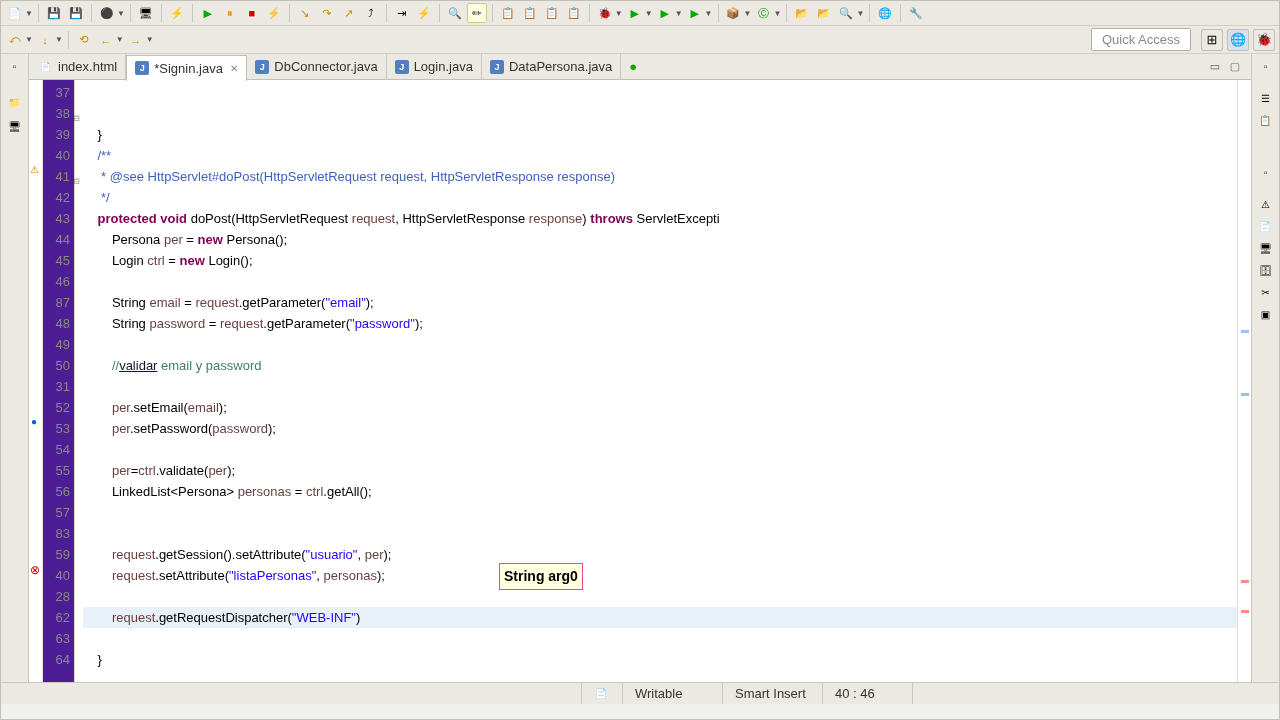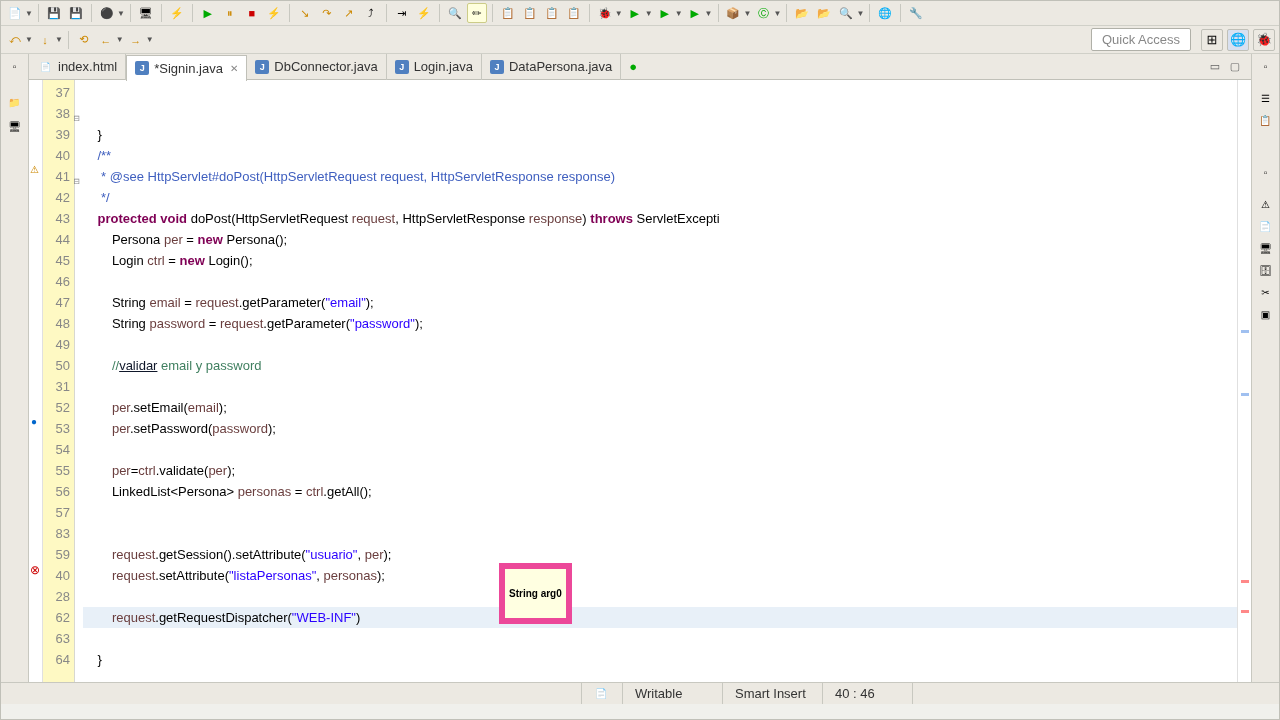--- a/index.html
+++ b/index.html
@@ -18,33 +18,33 @@
 .editor-area{flex:1;display:flex;flex-direction:column;background:#fff}
 .tabbar{display:flex;align-items:center;background:#ece9e2;border-bottom:1px solid #c0c0b8;height:26px;padding-left:2px}
 .tab{display:flex;align-items:center;padding:4px 8px;gap:5px;border-right:1px solid #c8c8c0;cursor:pointer;height:26px;font-size:12px;color:#333}
 .tab.active{background:#fff;border-top:1px solid #c0c0b8;border-left:1px solid #c0c0b8;border-right:1px solid #c0c0b8;position:relative;top:1px}
 .tab-close{color:#888;font-size:10px;margin-left:2px}
 .tab-ico{width:14px;height:14px;display:flex;align-items:center;justify-content:center;font-size:9px}
 .tab-right{margin-left:auto;display:flex;gap:4px;padding-right:8px}
 .tab-right span{width:16px;height:16px;display:flex;align-items:center;justify-content:center;cursor:pointer;color:#666;font-size:11px}
 .code-wrap{flex:1;display:flex;overflow:hidden;position:relative}
 .ann-col{width:14px;background:#fff;border-right:1px solid #e0e0e0}
-.gutter{width:32px;background:#fef9c3;border-right:1px solid #d8d8d0;font-family:"Consolas",monospace;font-size:16px;color:#888;text-align:right;padding-right:4px;line-height:21px;padding-top:2px;user-select:none}
+.gutter{width:32px;background:#4c1d95;border-right:1px solid #d8d8d0;font-family:"Consolas",monospace;font-size:16px;color:#888;text-align:right;padding-right:4px;line-height:21px;padding-top:2px;user-select:none}
 .gutter .ln{height:21px;position:relative}
 .code{flex:1;font-family:"Consolas",monospace;font-size:16px;line-height:21px;padding-top:2px;padding-left:8px;white-space:pre;color:#000;position:relative;overflow:hidden}
 .code .line{height:21px}
 .code .hl{background:#e8f0f8}
 .k{color:#7f0055;font-weight:bold}
 .s{color:#2a00ff}
 .c{color:#3f7f5f}
 .jd{color:#3f5fbf}
 .jl{color:#3f5fbf}
 .v{color:#6a3e3e}
 .td{color:#0f172a;text-decoration:underline}
-.tooltip{position:absolute;background:#ffffe1;border:6px solid #ec4899;padding:14px 4px;font-family:"Segoe UI",sans-serif;font-size:10px;font-weight:bold;color:#000;z-index:10}
+.tooltip{position:absolute;background:#ffffe1;border:1px solid #ec4899;padding:2px 4px;font-family:"Segoe UI",sans-serif;font-size:14px;font-weight:bold;color:#000;z-index:10}
 .ovr{position:absolute;right:0;top:0;width:14px;height:100%;background:#fff;border-left:1px solid #e0e0e0}
 .ovm{position:absolute;right:2px;width:8px;height:3px}
 .status{display:flex;align-items:center;height:22px;border-top:1px solid #c8c8c0;background:#ece9e2;font-size:12px;color:#333}
 .status>div{padding:0 12px;border-left:1px solid #c8c8c0;height:100%;display:flex;align-items:center}
 .status>div:first-child{border:none;flex:0 0 580px}
 .gi{width:16px;height:16px;display:flex;align-items:center;justify-content:center;font-size:10px}
 </style>
 </head>
 <body>
 
@@ -208,21 +208,21 @@
           <div class="ln">37</div>
           <div class="ln">38<span style="position:absolute;right:-10px;top:5px;font-size:8px;color:#888">⊟</span></div>
           <div class="ln">39</div>
           <div class="ln">40</div>
           <div class="ln">41<span style="position:absolute;right:-10px;top:5px;font-size:8px;color:#888">⊟</span></div>
           <div class="ln">42</div>
           <div class="ln">43</div>
           <div class="ln">44</div>
           <div class="ln">45</div>
           <div class="ln">46</div>
-          <div class="ln">47</div>
+          <div class="ln">87</div>
           <div class="ln">48</div>
           <div class="ln">49</div>
           <div class="ln">50</div>
           <div class="ln">31</div>
           <div class="ln">52</div>
           <div class="ln">53</div>
           <div class="ln">54</div>
           <div class="ln">55</div>
           <div class="ln">56</div>
           <div class="ln">57</div>

